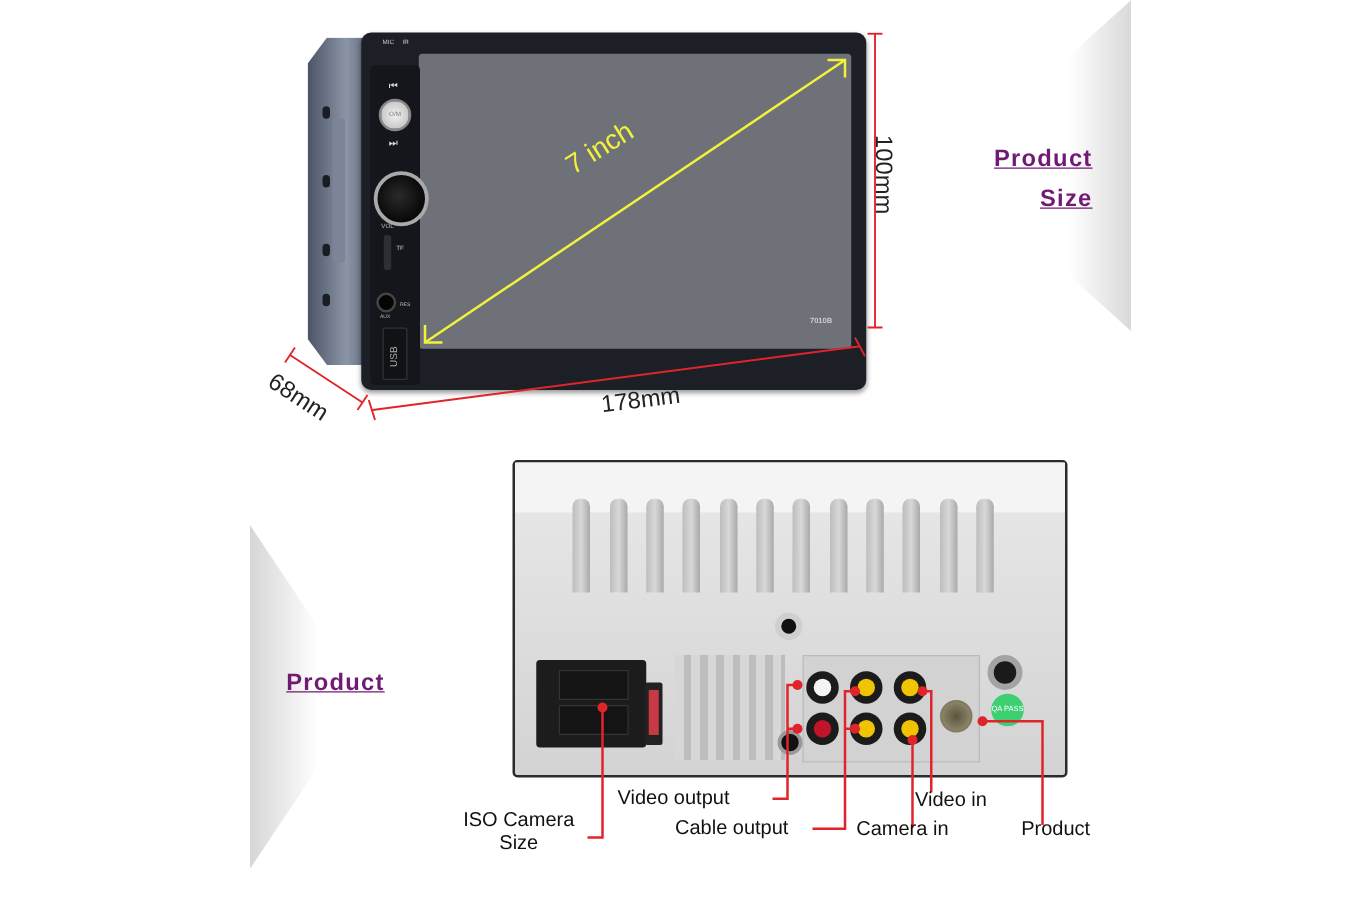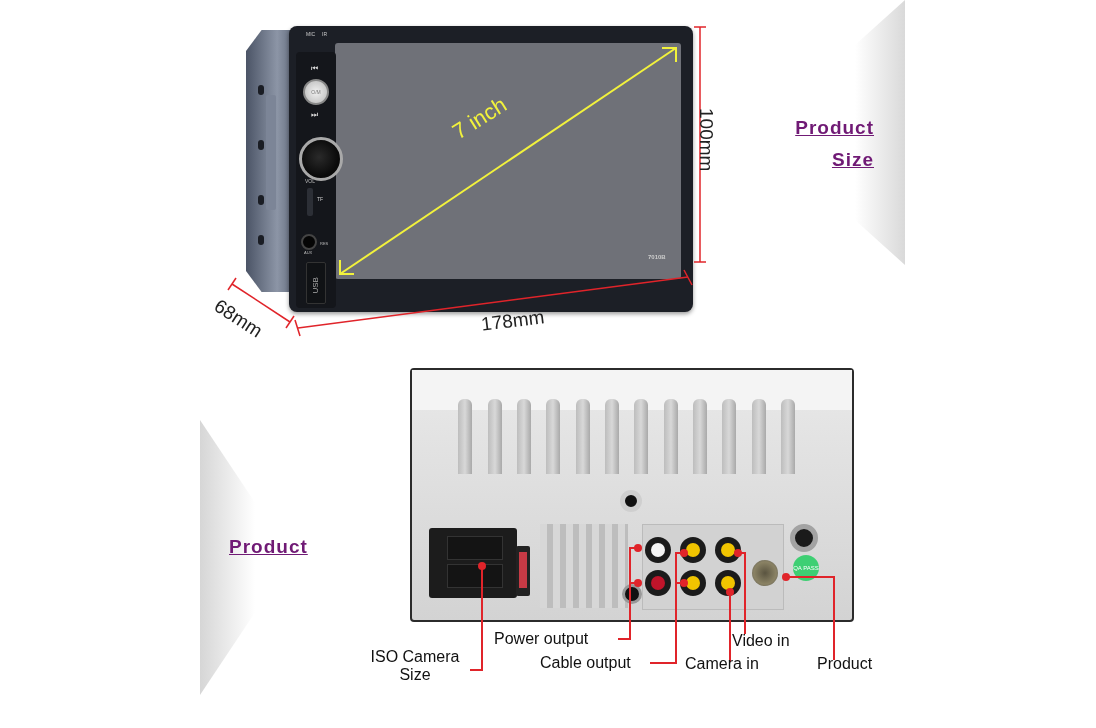--- a/index.html
+++ b/index.html
@@ -173,17 +173,17 @@
     <circle cx="330" cy="52" r="4"></circle>
     <circle cx="338" cy="13" r="4"></circle>
     <circle cx="386" cy="37" r="4"></circle>
   </g>
 </svg>
 
 <div class="abs label" style="left:370px; top:648px; text-align:center; width:90px; line-height:18px;">
   <div>ISO Camera</div>
   <div>Size</div>
 </div>
-<div class="abs label" style="left:494px; top:630px;">Power output</div>
+<div class="abs label" style="left:494px; top:630px;">Video output</div>
 <div class="abs label" style="left:540px; top:654px;">Cable output</div>
 <div class="abs label" style="left:685px; top:655px;">Camera in</div>
 <div class="abs label" style="left:732px; top:632px;">Video in</div>
 <div class="abs label" style="left:817px; top:655px;">Product</div>
 
 </body></html>

